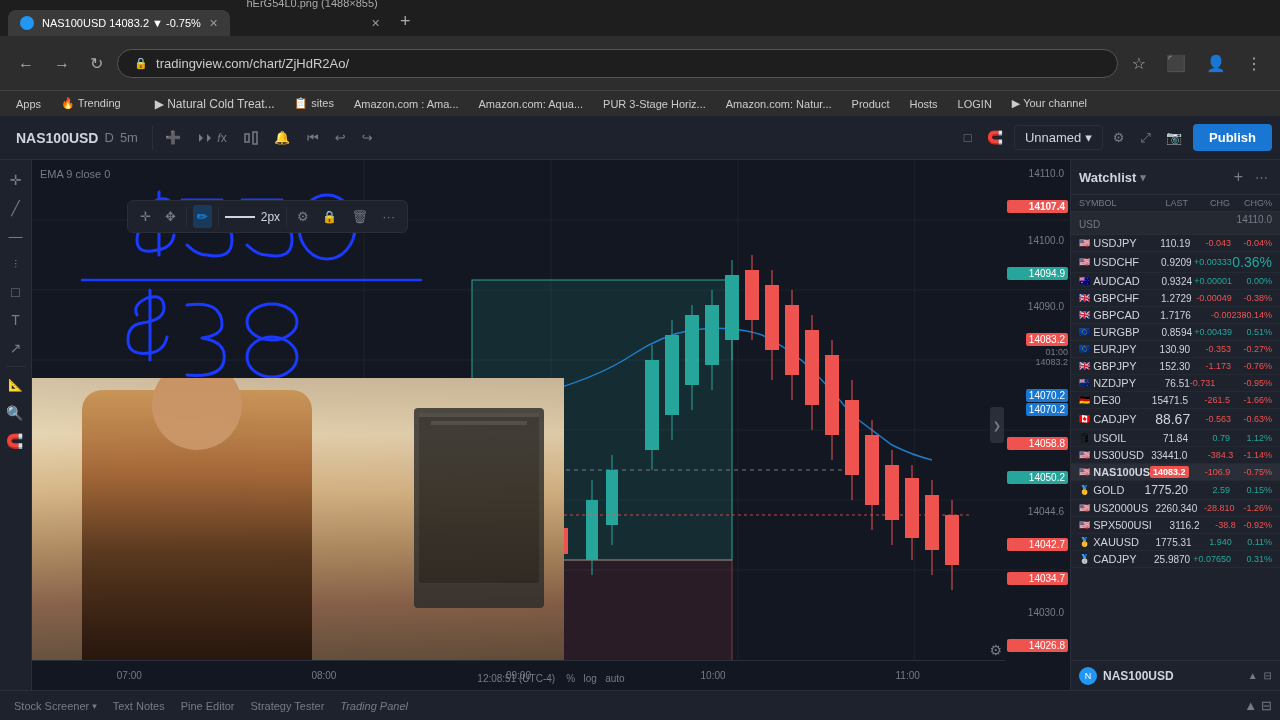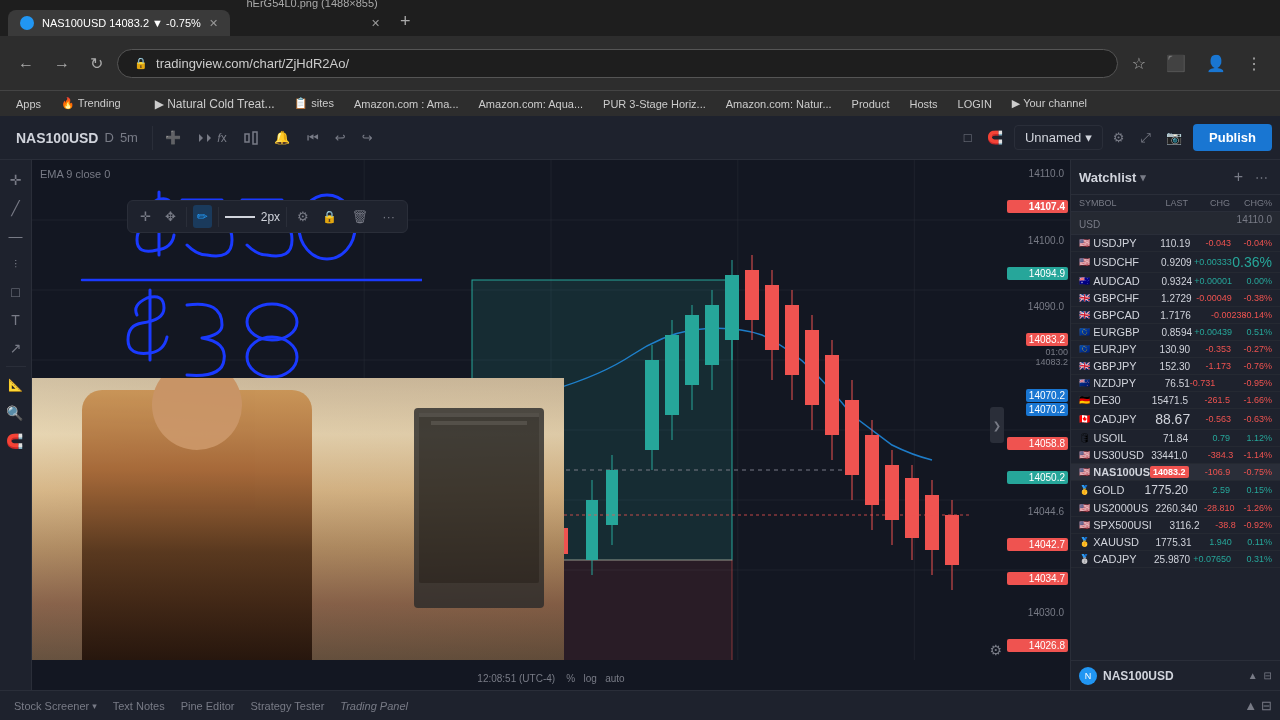--- a/index.html
+++ b/index.html
@@ -356,20 +356,27 @@
         <div style="background:#ef5350;color:#fff;padding:1px 3px;border-radius:2px;font-size:10px;text-align:right;">14042.7</div>
         <div style="background:#ef5350;color:#fff;padding:1px 3px;border-radius:2px;font-size:10px;text-align:right;">14034.7</div>
         <span class="price-label" style="font-size:10px;color:#787b86;text-align:right;">14030.0</span>
         <div style="background:#ef5350;color:#fff;padding:1px 3px;border-radius:2px;font-size:10px;text-align:right;">14026.8</div>
       </div>
 
       <div style="position:absolute;right:68px;bottom:32px;color:#787b86;font-size:14px;cursor:pointer;">⚙</div>
 
       <div style="position:absolute;right:66px;top:50%;transform:translateY(-50%);background:#2a2e39;border:none;color:#787b86;width:14px;height:36px;display:flex;align-items:center;justify-content:center;border-radius:3px;font-size:10px;cursor:pointer;">❯</div>
 
+      <div style="position:absolute;bottom:0;left:0;right:65px;height:30px;border-top:1px solid #2a2e39;display:flex;align-items:center;">
+        <div style="flex:1;text-align:center;font-size:10px;color:#787b86;">07:00</div>
+        <div style="flex:1;text-align:center;font-size:10px;color:#787b86;">08:00</div>
+        <div style="flex:1;text-align:center;font-size:10px;color:#787b86;">09:00</div>
+        <div style="flex:1;text-align:center;font-size:10px;color:#787b86;">10:00</div>
+        <div style="flex:1;text-align:center;font-size:10px;color:#787b86;">11:00</div>
+      </div>
 
       <div style="position:absolute;bottom:6px;left:50%;transform:translateX(-50%);font-size:10px;color:#787b86;">
         <span>12:08:51 (UTC-4)</span>
         &nbsp;&nbsp;
         <span style="cursor:pointer;">%</span>
         &nbsp;
         <span style="cursor:pointer;">log</span>
         &nbsp;
         <span style="cursor:pointer;">auto</span>
       </div>

